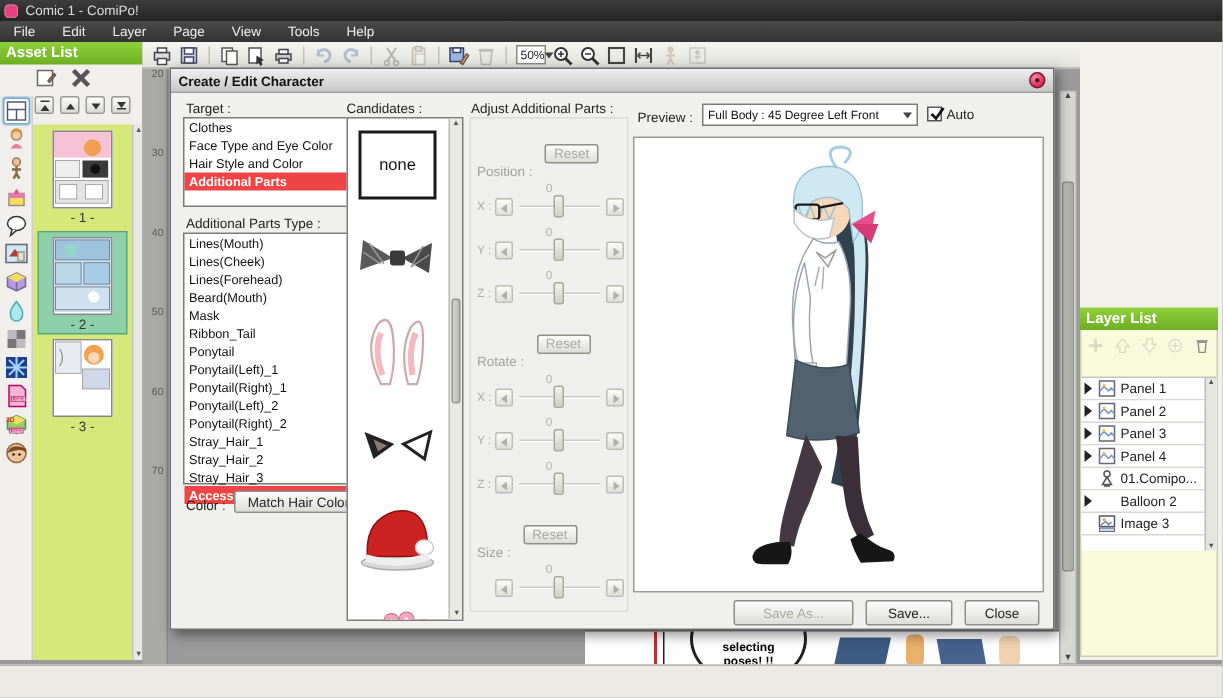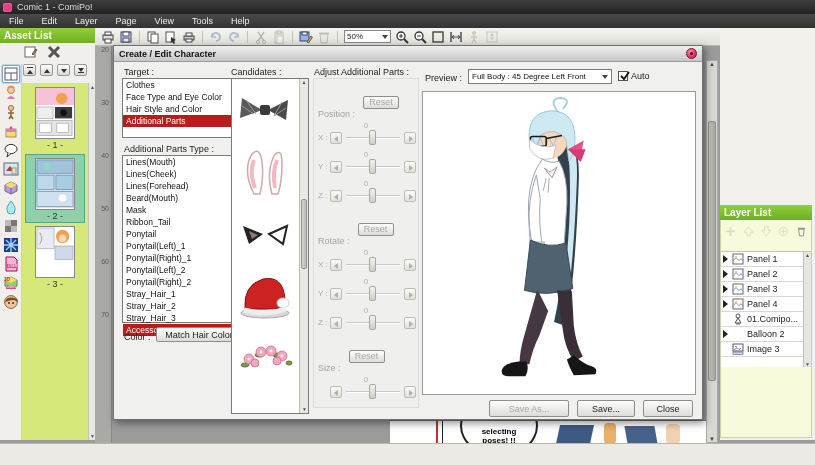--- a/index.html
+++ b/index.html
@@ -34,21 +34,21 @@
   .page-cap { text-align:center; font-size:9px; color:#333; margin-top:1px; }
   .sel-block { width:58px; margin:5px auto 0; padding:3px 0 1px; background:#8ed0a9; outline:1px solid #57a87f; }
   .asset-scroll { position:absolute; right:0; top:55px; width:7px; bottom:0; background:#e8e8e2; border-left:1px solid #c4c4bc; }
   .sc-arr { width:7px; height:8px; font-size:5px; color:#555; text-align:center; line-height:8px; }
 
   
   .toolbar { left:95px; top:28px; width:625px; height:18px; background:linear-gradient(#f4f4f0,#e2e2dc); border-bottom:1px solid #bcbcb6; display:flex; align-items:center; padding-left:6px; gap:4px; }
   .tb-ic { width:14px; height:14px; }
   .tb-sep { width:1px; height:12px; background:#c2c2ba; margin:0 2px; }
   .dis { opacity:.32; }
-  .zoom-dd { width:47px; height:13px; background:#fff; border:1px solid #8a8a84; font-size:8px; display:flex; align-items:center; justify-content:space-between; padding:0 2px; color:#222; }
+  .zoom-dd { width:20px; height:13px; background:#fff; border:1px solid #8a8a84; font-size:8px; display:flex; align-items:center; justify-content:space-between; padding:0 2px; color:#222; }
   .caret { width:0; height:0; border-left:3px solid transparent; border-right:3px solid transparent; border-top:4px solid #444; }
   .canvas { left:95px; top:46px; width:625px; height:397px; background:#9b9b9b; }
   .ruler { position:absolute; left:0; top:0; width:17px; height:100%; background:#a9a9a5; border-right:1px solid #8a8a86; }
   .ruler span { display:block; font-size:7px; color:#5a5a56; text-align:right; padding-right:2px; height:53px; }
   .page-strip { position:absolute; left:295px; top:374px; width:316px; height:23px; background:#fff; border-top:1px solid #777; overflow:hidden; }
   .red-line { position:absolute; left:46px; top:0; width:2px; height:100%; background:#c03030; }
   .blk-line { position:absolute; left:52px; top:0; width:1px; height:100%; background:#222; }
   .bubble { position:absolute; left:70px; top:-26px; width:78px; height:62px; border-radius:50%; border:2px solid #222; background:#fff; text-align:center; font-size:8px; font-weight:bold; padding-top:30px; line-height:9px; }
   .art1 { position:absolute; left:168px; top:4px; width:34px; height:19px; background:#3d5a82; transform:skewX(-12deg); }
   .art2 { position:absolute; left:214px; top:2px; width:12px; height:21px; background:#e8b06a; border-radius:4px; }
@@ -77,21 +77,21 @@
   
   .dialog { left:113px; top:45px; width:590px; height:375px; background:#f0f0ee; border:1px solid #6f6f6f; box-shadow:2px 3px 8px rgba(0,0,0,.45); }
   .dlg-title { height:16px; background:linear-gradient(#efefef,#c6c6c6); border-bottom:1px solid #9a9a9a; display:flex; align-items:center; padding:0 5px; }
   .dlg-title b { font-size:9px; color:#111; flex:1; }
   .dlg-close { width:11px; height:11px; border-radius:50%; background:radial-gradient(circle at 35% 30%, #ff8aa8, #d62a55 70%); border:1px solid #7a1330; position:relative; }
   .dlg-close::after { content:""; position:absolute; left:3px; top:3px; width:3px; height:3px; background:#5a0d22; border-radius:50%; }
   .lbl { font-size:9px; color:#222; }
   .lbl-dis { font-size:9px; color:#a2a29e;margin-top:24px; }
   .listbox { background:#fff; border:1px solid #7a7a78; }
   .li { font-size:8.5px; color:#111; padding:1px 3px; white-space:nowrap; overflow:hidden; }
-  .li.sel { background:#b91c1c; color:#fff; }
+  .li.sel { background:#ef4444; color:#fff;font-weight:bold; }
   .btn { background:linear-gradient(#fdfdfd,#dcdcd8); border:1px solid #8f8f89; border-radius:2px; font-size:9px; color:#222; text-align:center; font-family:"Liberation Sans",sans-serif; }
   .btn.disabled { color:#a8a8a2; }
   .scroll-v { position:absolute; right:0; top:0; width:9px; height:100%; background:#e9e9e3; border-left:1px solid #bdbdb7; font-size:5px; color:#555; text-align:center; }
   .sv-thumb { position:absolute; left:1px; width:6px; background:linear-gradient(90deg,#d6d6d0,#b8b8b2); border:1px solid #97978f; border-radius:2px; }
 
   .cand-item { height:62px; display:flex; align-items:center; justify-content:center; }
   .none-box { width:52px; height:46px; border:2px solid #1a1a1a; background:#fff; display:flex; align-items:center; justify-content:center; font-size:11px; color:#111; }
 
   .adj-box { position:absolute; left:199px; top:32px; width:106px; height:330px; border:1px solid #dcdcd8; background:#efefed; }
   .adj-sec-hdr { display:flex; align-items:center; gap:8px; margin:6px 4px 0; }
@@ -525,20 +525,23 @@
     <div class="scroll-v">▲<span class="sv-thumb" style="top:50px;height:40px;"></span><span style="position:absolute;bottom:1px;left:2px">▼</span></div>
   </div>
 
   <span class="abs lbl" style="left:10px; top:286px;">Color :</span>
   <button class="abs btn" style="left:42px; top:281px; width:86px; height:15px;">Match Hair Color</button>
 
   <span class="abs lbl" style="left:117px; top:21px;">Candidates :</span>
   <div class="abs listbox" style="left:117px; top:32px; width:78px; height:336px; overflow:hidden;">
     <div style="width:66px;">
       <div class="cand-item">
+        <span class="none-box">none</span>
+      </div>
+      <div class="cand-item">
         <svg width="54" height="36" viewBox="0 0 54 36">
             <path d="M24,18 L4,6 L2,26 Z" fill="#5a5a5a"></path>
             <path d="M30,18 L50,8 L48,28 Z" fill="#4a4a4a"></path>
             <path d="M8,8 l10,14 M4,14 l12,8 M44,10 l-8,14 M48,16 l-12,8" stroke="#9a9a9a" stroke-width="1"></path>
             <rect x="22" y="13" width="10" height="10" rx="2" fill="#3a3a3a"></rect>
           </svg>
       </div>
       <div class="cand-item">
         <svg width="50" height="48" viewBox="0 0 50 48">
             <path d="M14,46 Q2,22 12,6 Q20,-2 22,14 Q24,32 20,46 Z" fill="#fff" stroke="#caa" stroke-width="1.5"></path>

